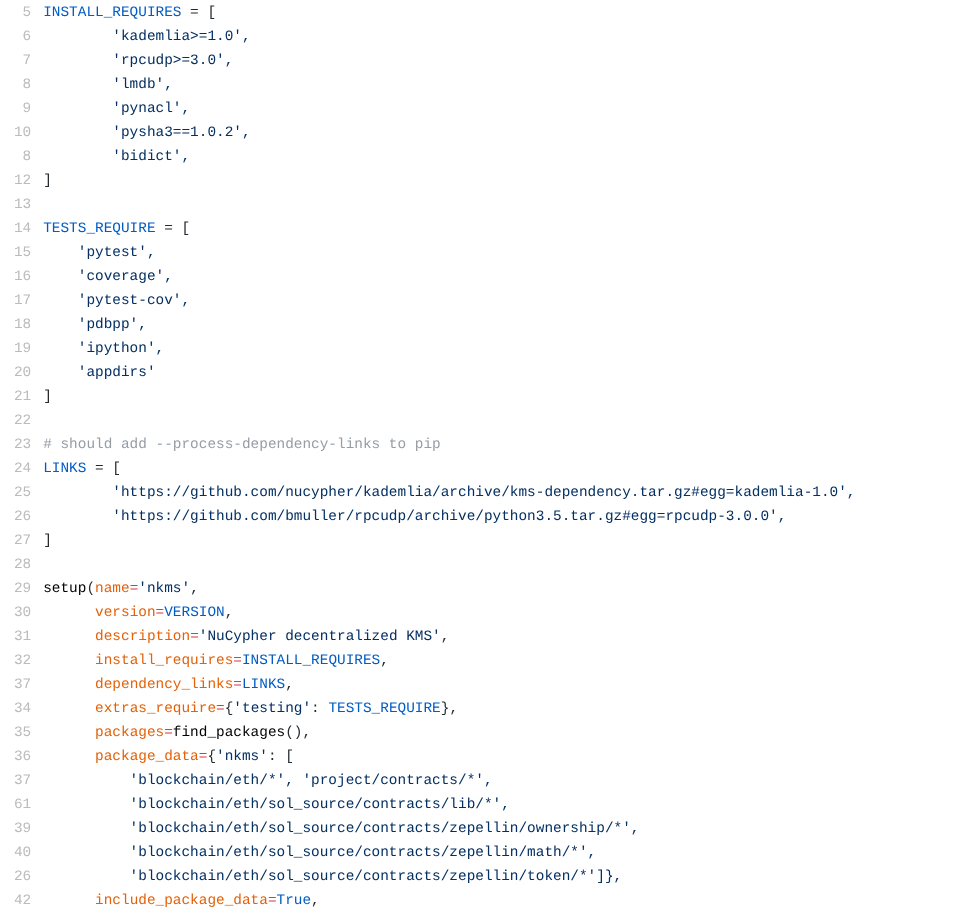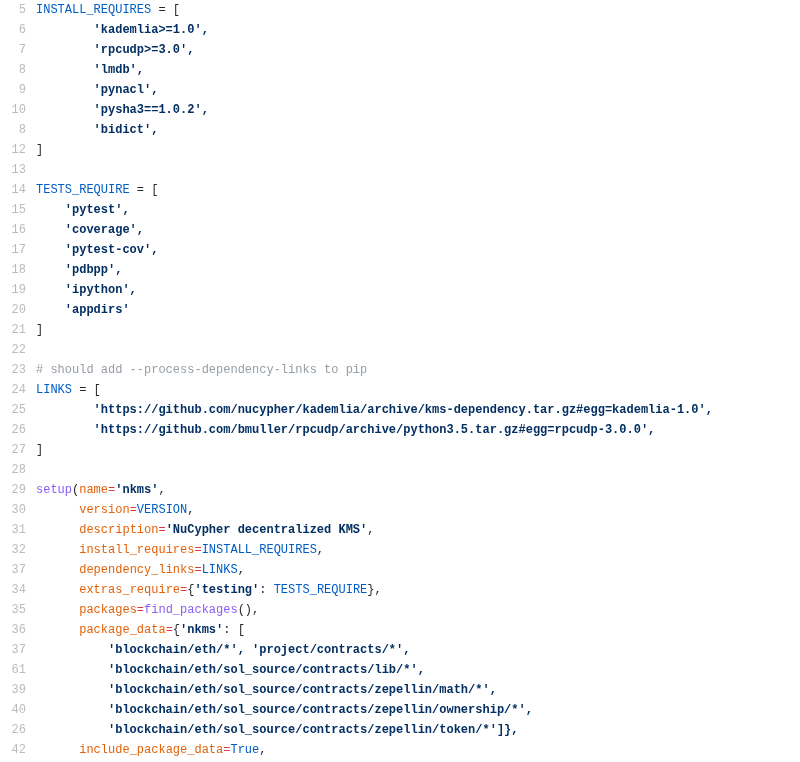--- a/index.html
+++ b/index.html
@@ -26,23 +26,23 @@
   }
   .code {
     flex: 1;
     padding-right: 10px;
   }
   .line {
     height: 20px;
     white-space: pre;
   }
   .var { color: #005cc5; }
-  .str { color: #032f62; font-weight: bold; }
+  .str { color: #032f62; }
   .op { color: #d73a49; }
-  .fn { color: #8b5cf6; text-align: center; }
+  .fn { color: #000000; text-align: center; }
   .cmt { color: #959da5; }
   .const { color: #005cc5; }
   .argname { color: #e36209; }
 </style>
 </head>
 <body>
 
 <div class="code-container">
   <div class="gutter">
     <div>5</div>
@@ -113,19 +113,19 @@
     <div class="line"><span class="fn">setup</span><span>(</span><span class="argname">name</span><span class="op">=</span><span class="str">'nkms'</span><span>,</span></div>
     <div class="line">      <span class="argname">version</span><span class="op">=</span><span class="const">VERSION</span><span>,</span></div>
     <div class="line">      <span class="argname">description</span><span class="op">=</span><span class="str">'NuCypher decentralized KMS'</span><span>,</span></div>
     <div class="line">      <span class="argname">install_requires</span><span class="op">=</span><span class="const">INSTALL_REQUIRES</span><span>,</span></div>
     <div class="line">      <span class="argname">dependency_links</span><span class="op">=</span><span class="const">LINKS</span><span>,</span></div>
     <div class="line">      <span class="argname">extras_require</span><span class="op">=</span><span>{</span><span class="str">'testing'</span><span>: </span><span class="const">TESTS_REQUIRE</span><span>},</span></div>
     <div class="line">      <span class="argname">packages</span><span class="op">=</span><span class="fn">find_packages</span><span>(),</span></div>
     <div class="line">      <span class="argname">package_data</span><span class="op">=</span><span>{</span><span class="str">'nkms'</span><span>: [</span></div>
     <div class="line"><span class="str">          'blockchain/eth/*', 'project/contracts/*',</span></div>
     <div class="line"><span class="str">          'blockchain/eth/sol_source/contracts/lib/*',</span></div>
+    <div class="line"><span class="str">          'blockchain/eth/sol_source/contracts/zepellin/ownership/*',</span></div>
     <div class="line"><span class="str">          'blockchain/eth/sol_source/contracts/zepellin/math/*',</span></div>
-    <div class="line"><span class="str">          'blockchain/eth/sol_source/contracts/zepellin/ownership/*',</span></div>
     <div class="line"><span class="str">          'blockchain/eth/sol_source/contracts/zepellin/token/*']},</span></div>
     <div class="line">      <span class="argname">include_package_data</span><span class="op">=</span><span class="const">True</span><span>,</span></div>
     <div class="line"></div>
   </div>
 </div>
 
 </body></html>

